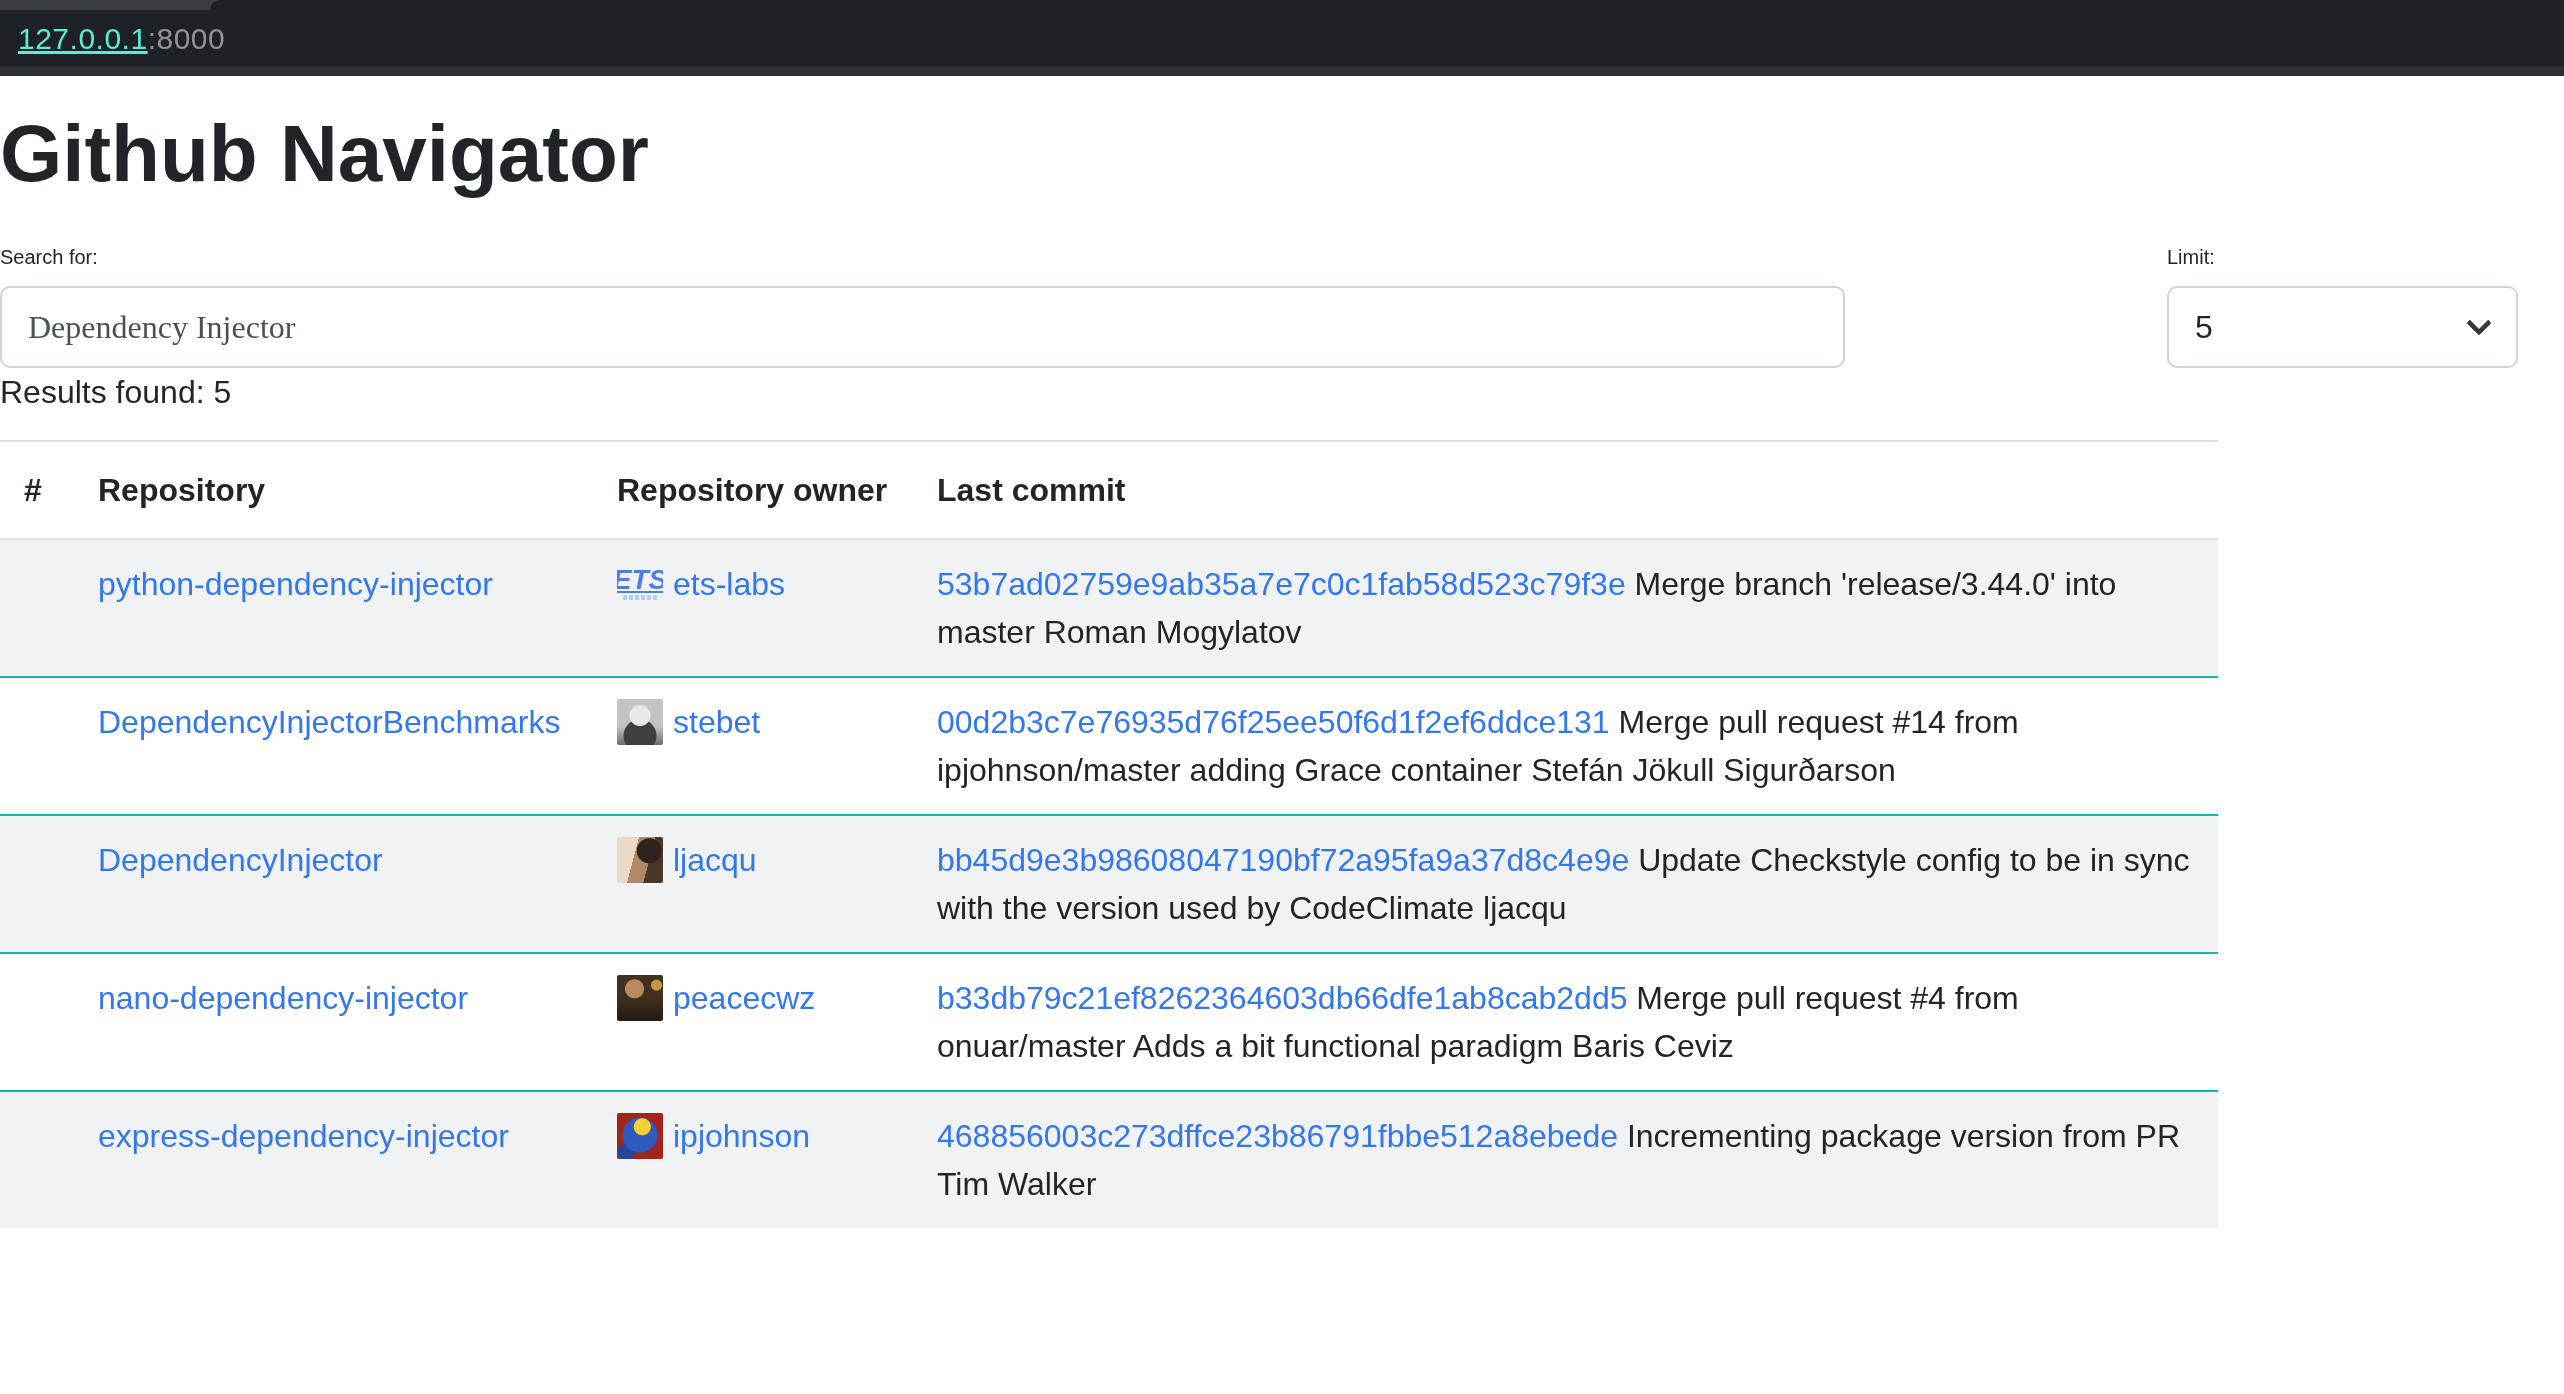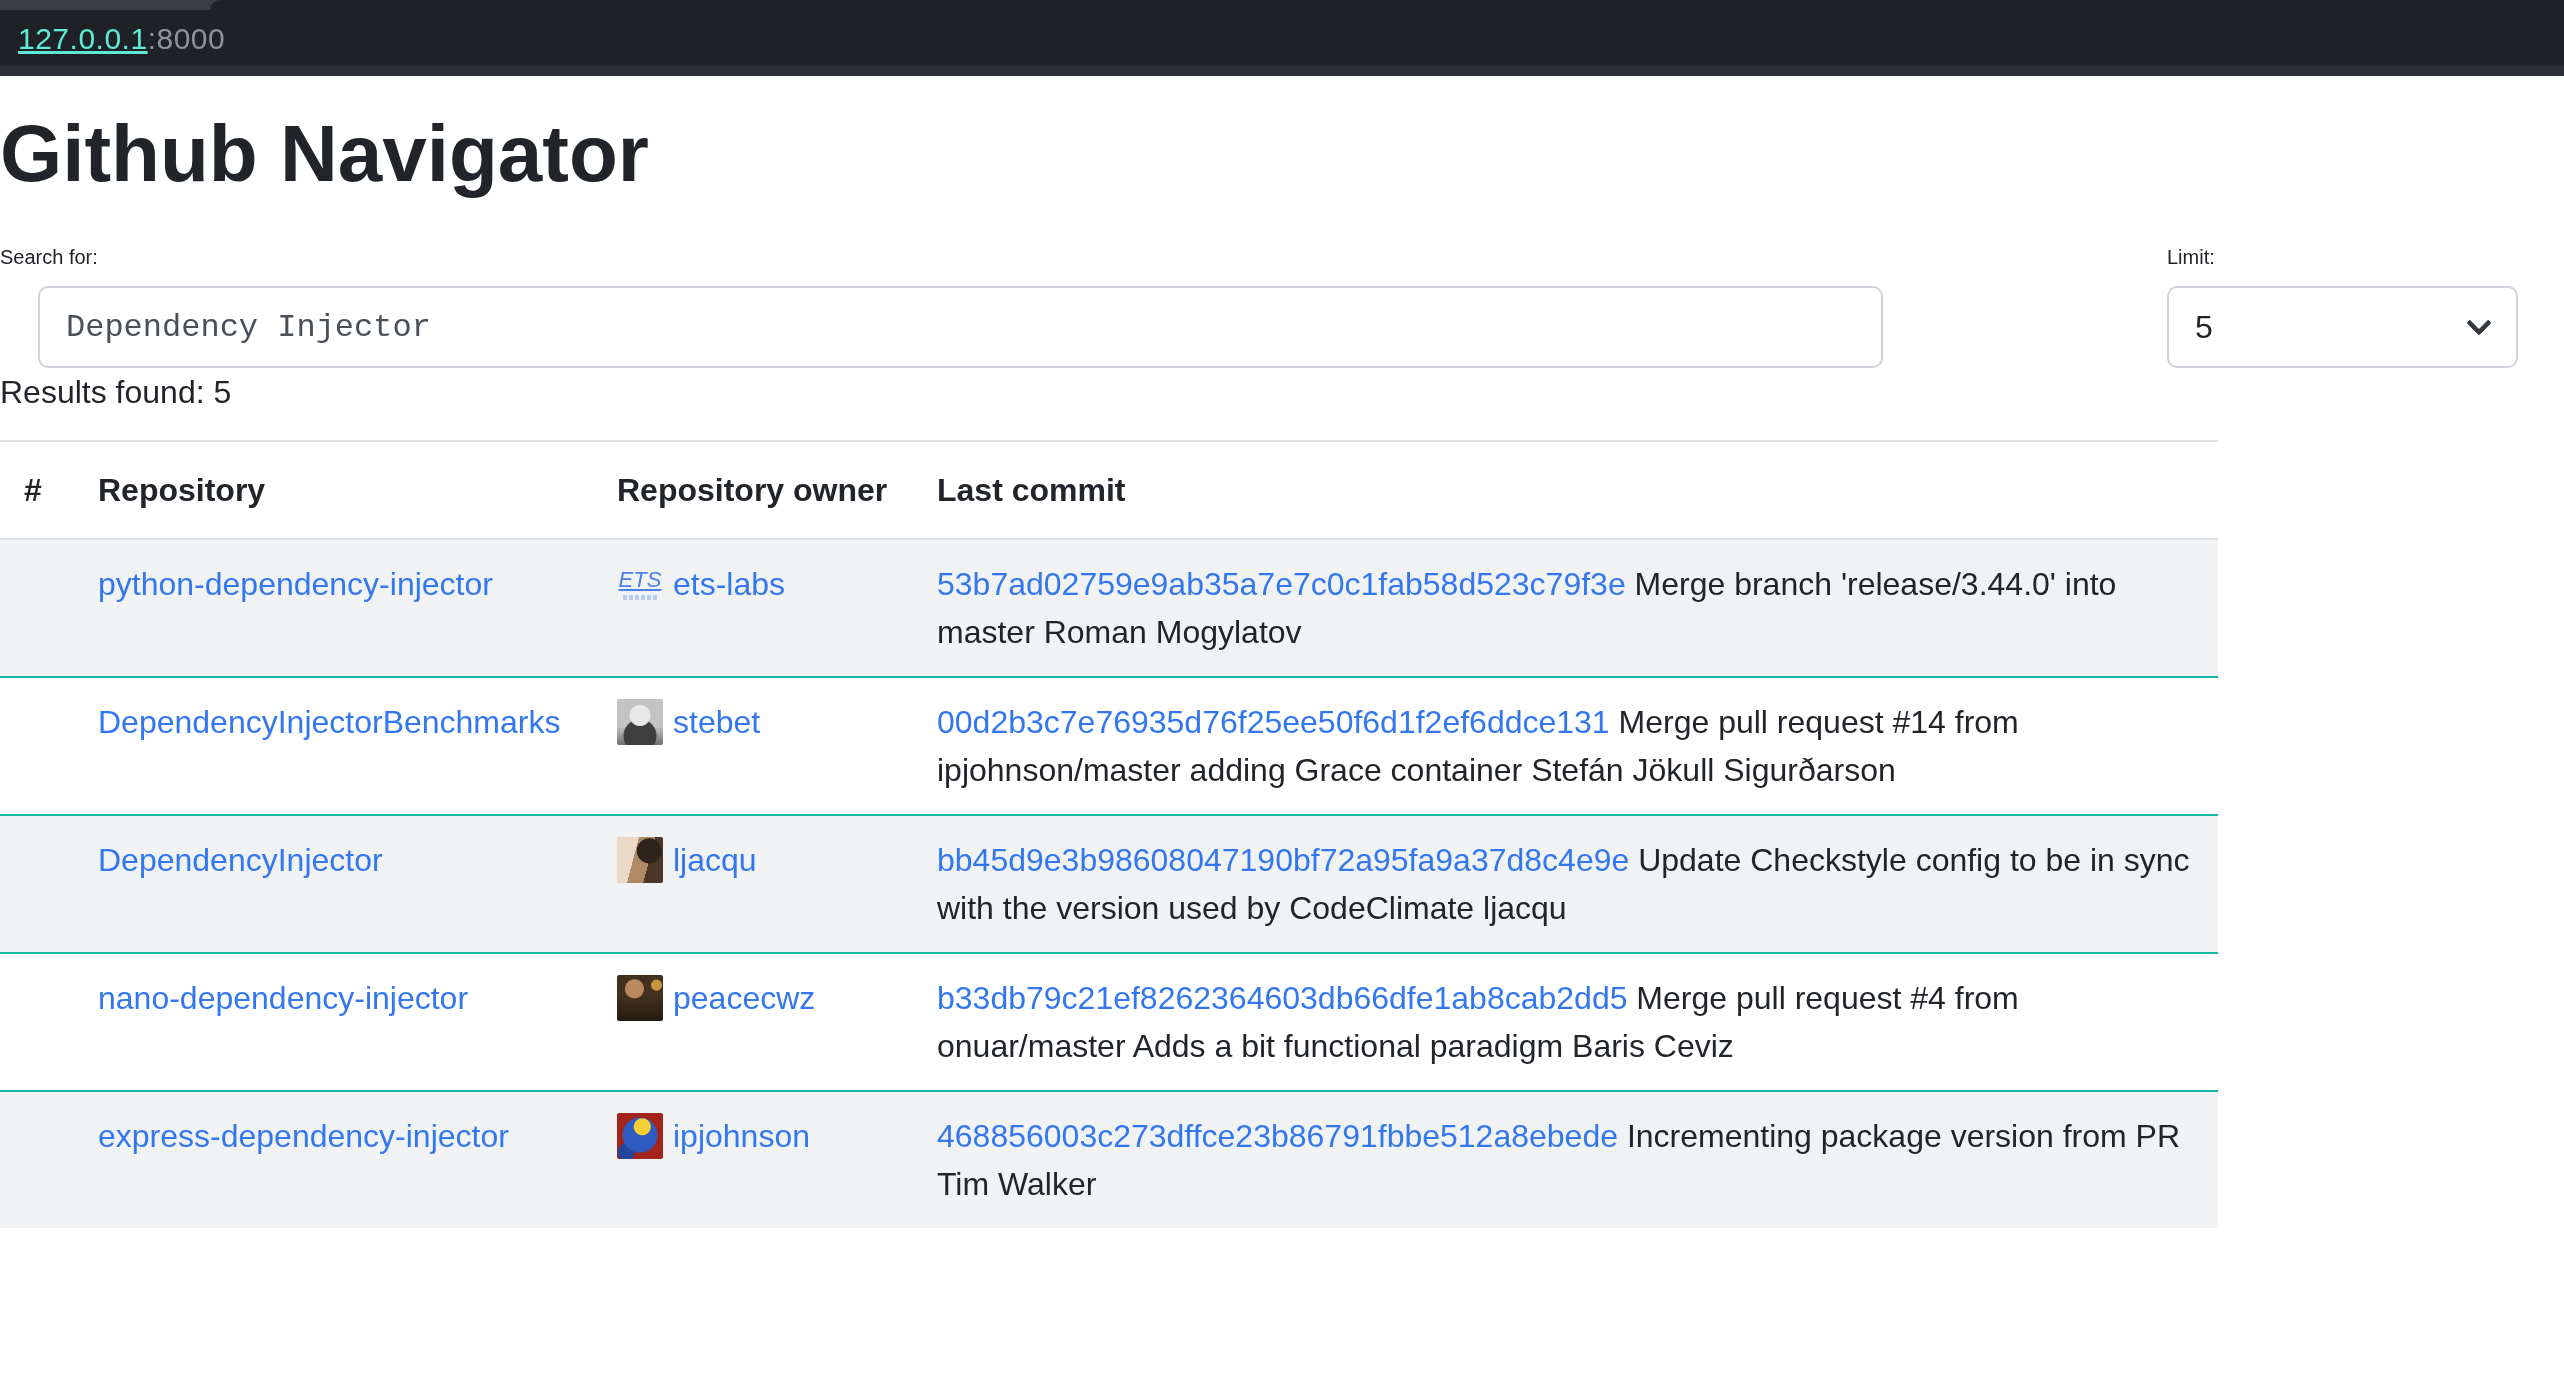--- a/index.html
+++ b/index.html
@@ -33,23 +33,23 @@
     font-size: 80px; font-weight: 600; line-height: 96px;
     margin-top: 30px; margin-bottom: 40px; color: #212529;
   }
 
   .form-row { display: flex; }
   .form-col-search { width: 1845px; }
   .form-col-limit { margin-left: auto; width: 351px; }
   .field-label { display: block; font-size: 20px; margin-bottom: 14px; color: #212529; }
 
   .text-input {
-    width: 100%; height: 82px; font-family: Liberation Mono, monospace;
+    width: 100%; height: 82px; font-family: Liberation Serif, serif;
     font-size: 32px; color: #495057; padding: 0 26px;
-    border: 2px solid #ced4da; border-radius: 10px; background: #fff; outline: none; margin-left: 38px;
+    border: 2px solid #ced4da; border-radius: 10px; background: #fff; outline: none;
   }
 
   .select-wrap { position: relative; width: 351px; }
   .select-input {
     width: 100%; height: 82px; font-family: "Liberation Sans", sans-serif;
     font-size: 32px; color: #212529; padding: 0 60px 0 26px;
     border: 2px solid #ced4da; border-radius: 10px; background: #fff;
     -webkit-appearance: none; appearance: none; outline: none;
   }
   .select-chevron {
@@ -82,21 +82,21 @@
   a.lnk { color: #3377f0; text-decoration: none; cursor: pointer; }
 
   .owner-cell { display: flex; align-items: flex-start; gap: 10px; }
   .avatar {
     width: 46px; height: 46px; flex: 0 0 46px; border-radius: 2px;
     display: flex; flex-direction: column; align-items: center; justify-content: center;
     overflow: hidden; margin-top: 1px;
   }
   .avatar--ets {
     background: transparent; color: #4a7fe8;
-    font-style: italic; font-weight: 400; font-size: 22px; line-height: 22px;
+    font-style: italic; font-weight: 700; font-size: 28px; line-height: 22px;
     text-decoration: underline;
   }
   .avatar--ets::after {
     content: ""; width: 34px; height: 5px; margin-top: 4px;
     background: repeating-linear-gradient(90deg, #b7cdf5 0 4px, transparent 4px 6px);
   }
   .avatar--photo-gray {
     background:
       radial-gradient(circle at 50% 36%, #e8e8e8 0 10px, rgba(0,0,0,0) 11px),
       radial-gradient(circle at 50% 80%, #3f3f3f 0 16px, rgba(0,0,0,0) 17px),

